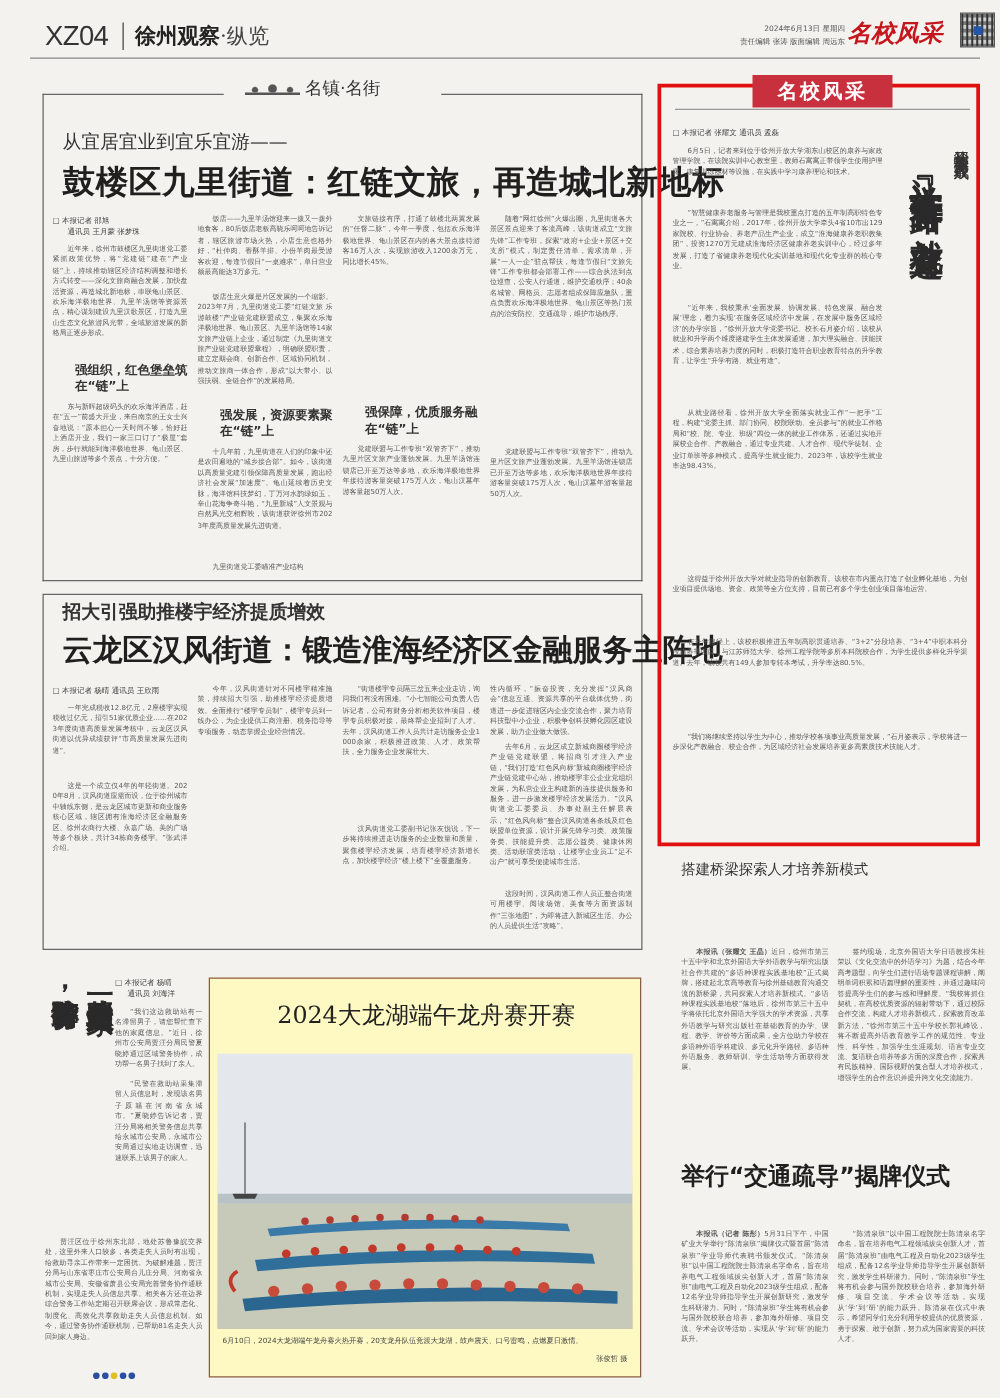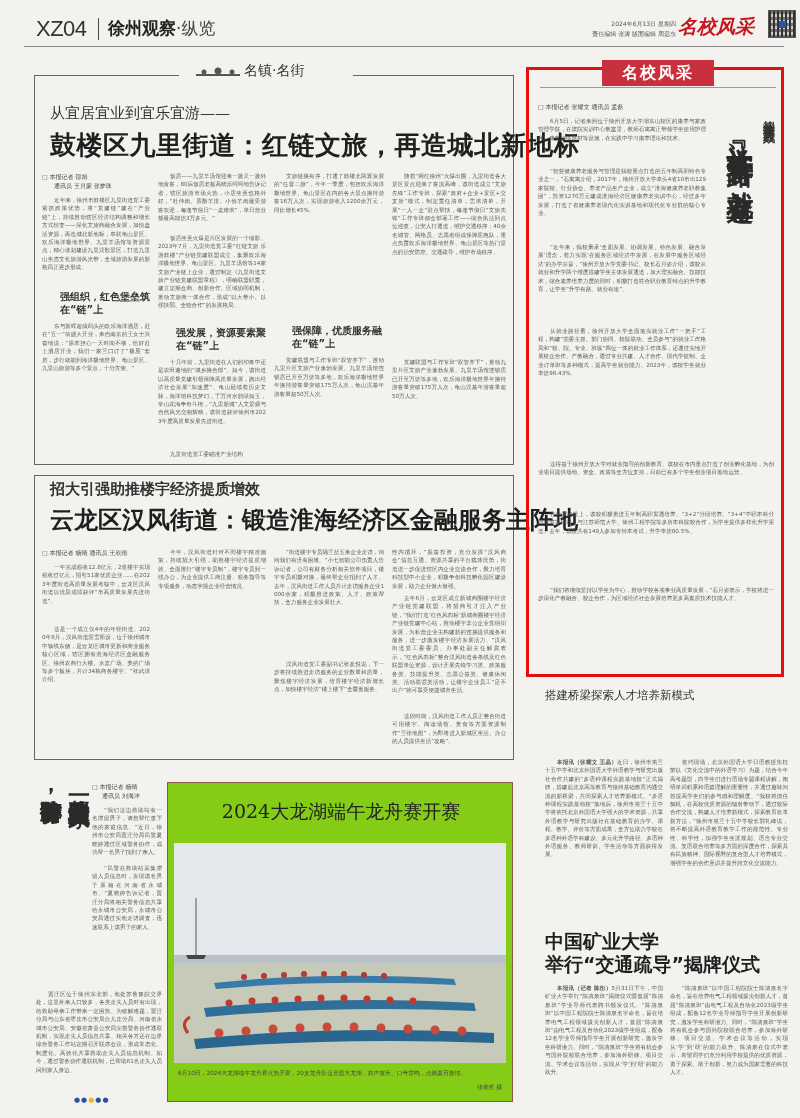--- a/index.html
+++ b/index.html
@@ -59,21 +59,21 @@
   
   .kicker3 { position: absolute; left: 545px; top: 688px; font-family: "DejaVu Serif", serif; font-size: 11.5px; color: #333; }
   .headline3 { position: absolute; left: 545px; top: 708px; font-size: 19px; font-weight: bold; color: #1f1f1f; line-height: 23px; }
   .headline4 { position: absolute; left: 545px; top: 930px; font-size: 19px; font-weight: bold; color: #1f1f1f; line-height: 23px; }
 
   
   .vert-head2 { position: absolute; writing-mode: vertical-rl; font-size: 22px; font-weight: bold; color: #2a2a2a; letter-spacing: 0.5px; }
   .dots { position: absolute; left: 74px; top: 1096px; font-size: 7px; letter-spacing: 1px; }
 
   
-  .photo-box { position: absolute; left: 167px; top: 782px; width: 346px; height: 320px; border: 1px solid #8a5a44; background: #84cc16; padding-left: 20px; }
+  .photo-box { position: absolute; left: 167px; top: 782px; width: 346px; height: 320px; border: 1px solid #8a5a44; background: #fef9c3; padding-left: 20px; }
   .photo-title { position: absolute; left: 0; width: 346px; top: 16px; text-align: center; font-family: "DejaVu Serif", serif; font-size: 19px; color: #222; }
   .photo { position: absolute; left: 6px; top: 60px; width: 332px; height: 220px; overflow: hidden;
            background: linear-gradient(#dfe5ea 0%, #eaedf0 40%, #c9cfd0 60%, #b5b8a8 100%); }
   .photo-cap { position: absolute; left: 10px; top: 286px; width: 326px; font-size: 5.8px; line-height: 9px; color: #444; }
   .photo-credit { position: absolute; right: 10px; top: 300px; font-size: 5.8px; color: #444; }
 </style>
 </head>
 <body>
 
 <div class="page">
@@ -163,21 +163,20 @@
 
   <div class="kicker3">搭建桥梁探索人才培养新模式</div>
   <div class="col" style="left:545px;top:758px;width:118px;">
     <div class="txt" style="height:148px;text-indent:12px"><b>本报讯（张耀文 王晶）</b><span>近日，徐州市第三十五中学和北京外国语大学外语教学与研究出版社合作共建的“多语种课程实践基地校”正式揭牌，搭建起北京高等教育与徐州基础教育沟通交流的新桥梁，共同探索人才培养新模式。</span><span>“多语种课程实践基地校”落地后，徐州市第三十五中学将依托北京外国语大学强大的学术资源，共享外语教学与研究出版社在基础教育的办学、课程、教学、评价等方面成果，全方位助力学校在多语种外语学科建设、多元化升学路径、多语种外语服务、教师研训、学生活动等方面获得发展。</span></div>
   </div>
   <div class="col" style="left:670px;top:758px;width:118px;">
     <div class="txt" style="height:148px;text-indent:12px"><span>签约现场，北京外国语大学日语教授朱桂荣以《文化交流中的外语学习》为题，结合今年高考题型，向学生们进行语场专题课程讲解，阐明单词积累和语篇理解的重要性，并通过趣味问答提高学生们的参与感和理解度。</span><span>“我校将抓住契机，在高校优质资源的辐射带动下，通过校际合作交流，构建人才培养新模式，探索教育改革新方法，”徐州市第三十五中学校长郭礼峰说，将不断提高外语教育教学工作的规范性、专业性、科学性，加强学生生涯规划、语言专业交流、复语联合培养等多方面的深度合作，探索具有民族精神、国际视野的复合型人才培养模式，增强学生的合作意识并提升跨文化交流能力。</span></div>
   </div>
 
   <div class="headline4">
-    <div>中国矿业大学</div>
     <div>举行“交通疏导”揭牌仪式</div>
   </div>
   <div class="col" style="left:545px;top:984px;width:118px;">
     <div class="txt" style="height:126px;text-indent:12px"><b>本报讯（记者 陈彤）</b><span>5月31日下午，中国矿业大学举行“陈清泉班”揭牌仪式暨首届“陈清泉班”学业导师代表聘书颁发仪式。</span><span>“陈清泉班”以中国工程院院士陈清泉名字命名，旨在培养电气工程领域拔尖创新人才，首届“陈清泉班”由电气工程及自动化2023级学生组成，配备12名学业导师指导学生开展创新研究，激发学生科研潜力。同时，“陈清泉班”学生将有机会参与国外院校联合培养，参加海外研修、项目交流、学术会议等活动，实现从‘学’到‘研’的能力跃升。</span></div>
   </div>
   <div class="col" style="left:670px;top:984px;width:118px;">
     <div class="txt" style="height:126px;text-indent:12px"><span>“陈清泉班”以中国工程院院士陈清泉名字命名，旨在培养电气工程领域拔尖创新人才，首届“陈清泉班”由电气工程及自动化2023级学生组成，配备12名学业导师指导学生开展创新研究，激发学生科研潜力。同时，“陈清泉班”学生将有机会参与国外院校联合培养，参加海外研修、项目交流、学术会议等活动，实现从‘学’到‘研’的能力跃升。</span><span>陈清泉在仪式中表示，希望同学们充分利用学校提供的优质资源，勇于探索、敢于创新，努力成为国家需要的科技人才。</span></div>
   </div>
 
   <div class="vert-head2" style="left:36px;top:782px;">跨省警务协作，</div>

